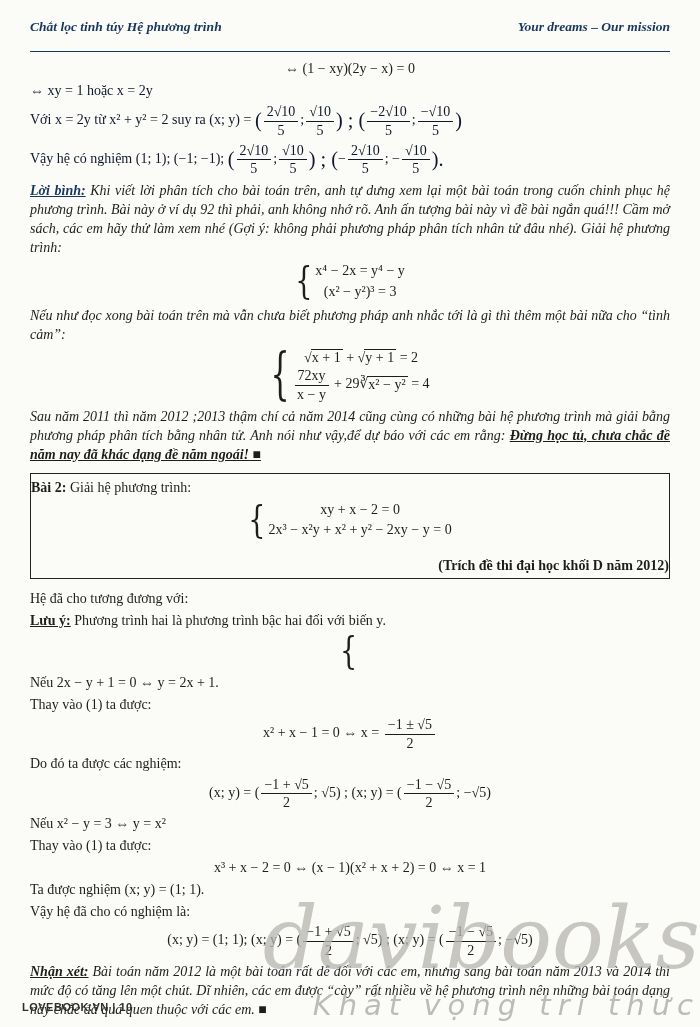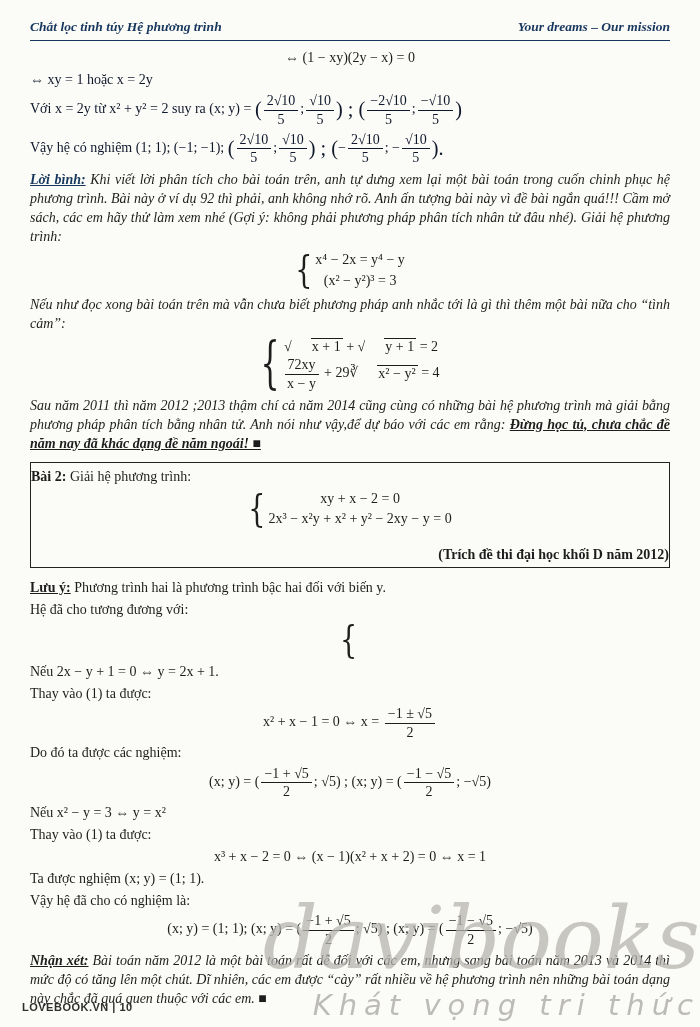--- a/index.html
+++ b/index.html
@@ -2,36 +2,36 @@
 <html><head>
 <meta charset="utf-8">
 <style>
   html,body{margin:0;padding:0;background:#e8e8e8;}
   .sheet{position:relative;width:700px;height:1027px;margin:0 auto;background:#fbfbf7;
          font-family:"Liberation Serif","DejaVu Serif","DejaVu Sans",serif;
          font-size:14px;color:#1d1d1d;overflow:hidden;line-height:1.36;}
   .inner{padding:18px 30px 0 30px;position:relative;z-index:1;}
   .hdr{display:flex;justify-content:space-between;align-items:baseline;
        font-style:italic;font-weight:bold;color:#17365d;font-size:13.5px;
-       padding-bottom:4px;border-bottom:1.6px solid #17365d;margin-bottom:7px;}
+       padding-bottom:15px;border-bottom:1.6px solid #17365d;margin-bottom:7px;}
   .ctr{text-align:center;margin:3px 0;}
   .navy{color:#0f172a;}
   .mline{margin:4px 0;}
   .line{margin:3px 0;}
   .it{font-style:italic;}
   .just{text-align:justify;}
   .lbl{font-weight:bold;text-decoration:underline;}
   .lblnavy{font-weight:bold;text-decoration:underline;color:#17365d;}
   .boldseg{font-weight:bold;text-decoration:underline;}
   .fr{display:inline-block;vertical-align:middle;text-align:center;padding:0 2px;line-height:1.12;}
   .fr .n{display:block;border-bottom:1px solid currentColor;padding:0 3px 1px;}
   .fr .d{display:block;padding-top:1px;}
   .bp{font-size:1.45em;vertical-align:middle;font-weight:normal;}
   .rsym{letter-spacing:-1px;}
-  .rad{border-top:1.2px solid currentColor;padding:0 2px 0 1px;margin-left:20px;}
+  .rad{border-top:1.2px solid currentColor;padding:0 2px 0 1px;}
   .sys{display:inline-flex;align-items:center;}
   .sys .brace{font-family:"DejaVu Serif","DejaVu Sans",serif;margin-right:3px;}
   .b2{font-size:27px;transform:scaleY(1.35);}
   .b3{font-size:30px;transform:scaleY(1.85);}
   .sys .rows{display:inline-block;text-align:center;}
   .sys .row{display:block;line-height:1.45;}
   .box{border:1.6px solid #222;padding:4px 0 3px;margin:9px 0 10px;}
   .src{text-align:right;font-weight:bold;margin-top:16px;}
   .wm{position:absolute;left:16px;right:0;bottom:2px;text-align:right;pointer-events:none;z-index:2;font-style:italic;}
   .wm1{font-family:"DejaVu Serif",serif;font-size:86px;line-height:.95;color:#b7b5b0;opacity:.75;}
@@ -85,22 +85,22 @@
       <div class="ctr"><span class="sys">
             <span class="brace b2">{</span>
             <span class="rows">
               <span class="row">xy + x − 2 = 0</span>
               <span class="row">2x³ − x²y + x² + y² − 2xy − y = 0</span>
             </span>
           </span></div>
       <div class="src">(Trích đề thi đại học khối D năm 2012)</div>
     </div>
 
+    <div class="line">Hệ đã cho tương đương với:</div>
     <div class="line"><span class="lbl">Lưu ý:</span><span> Phương trình hai là phương trình bậc hai đối với biến y.</span></div>
-    <div class="line">Hệ đã cho tương đương với:</div>
 
     <div class="ctr"><span class="sys">
           <span class="brace b2">{</span>
         </span></div>
 
     <div class="line">Nếu 2x − y + 1 = 0 ⇔ y = 2x + 1.</div>
     <div class="line">Thay vào (1) ta được:</div>
 
     <div class="ctr"><span>x² + x − 1 = 0 ⇔ x = </span><span class="fr"><span class="n">−1 ± √5</span><span class="d">2</span></span></div>
 

